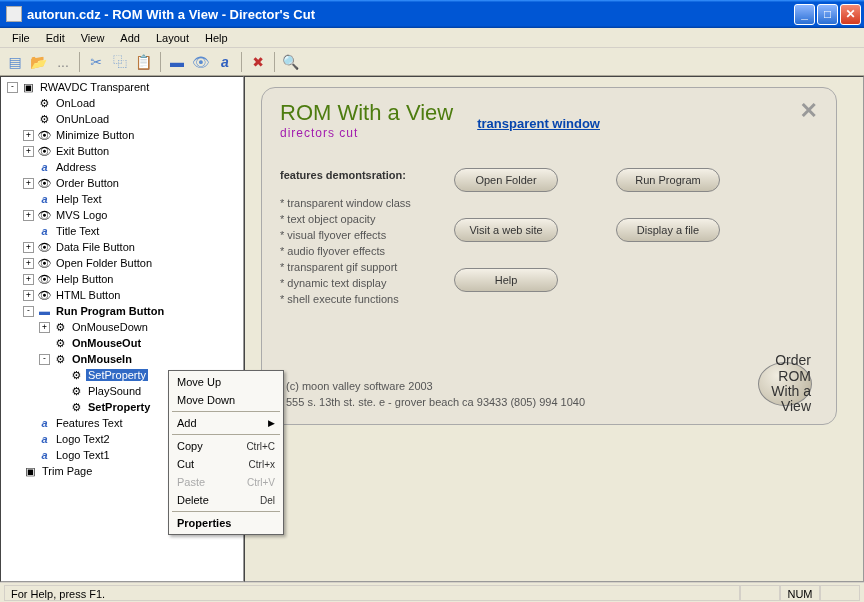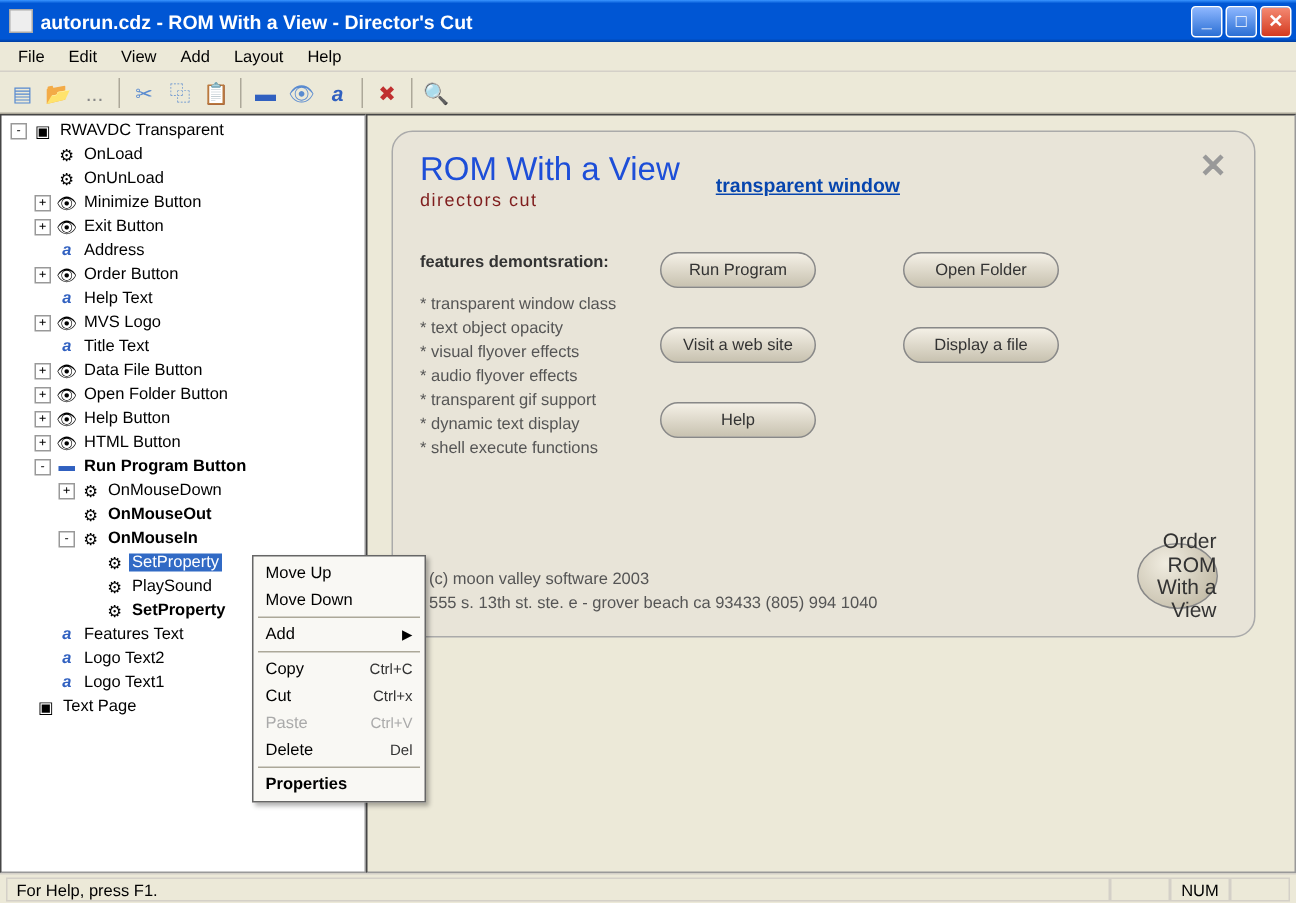--- a/index.html
+++ b/index.html
@@ -34,25 +34,25 @@
 .tree-row .label { padding: 0 2px; }
 .tgl { width: 11px; height: 11px; border: 1px solid #999; display: inline-flex; align-items: center; justify-content: center; font-size: 8px; line-height: 1; margin-right: 3px; background: white; font-family: monospace; }
 .spc { display: inline-block; }
 .icn { width: 15px; height: 14px; display: inline-flex; align-items: center; justify-content: center; margin-right: 2px; font-size: 11px; }
 .bold { font-weight: bold; }
 
 
 .pv-win { position: absolute; left: 16px; top: 10px; width: 576px; height: 338px; background: #e8e4d8; border-radius: 14px; border: 1px solid #aaa; padding: 12px 18px; }
 .pv-top { display: flex; align-items: flex-start; gap: 24px; }
 .pv-title-block { flex: 0 0 auto; }
-.pv-title { font-size: 22px; color: #1d4ed8; font-weight: normal; }
-.pv-sub { font-size: 12px; color: #7f1d1d; letter-spacing: 1px; }
+.pv-title { font-size: 22px; color: #4d7c0f; font-weight: normal; }
+.pv-sub { font-size: 12px; color: #a21caf; letter-spacing: 1px; }
 .pv-link { color: #0645ae; text-decoration: underline; font-weight: bold; font-size: 13px; margin-top: 16px; }
 .pv-close { position: absolute; right: 18px; top: 10px; font-size: 22px; color: #999; font-weight: bold; }
-.pv-body { display: flex; margin-top: 28px; }
+.pv-body { display: flex; margin-top: 28px; gap: 14px; }
 .pv-left { flex: 0 0 160px; font-size: 11px; color: #555; }
 .pv-left .ft { margin-bottom: 12px; color: #333; font-weight: bold; font-size: 11px;}
 .pv-left div { line-height: 1.45; }
 .pv-btns { display: flex; flex-wrap: wrap; gap: 26px 58px; align-content: flex-start; }
 .pv-btn { width: 104px; height: 24px; background: linear-gradient(to bottom, #f4f0e6, #c8c2b0); border: 1px solid #888; border-radius: 12px; display: flex; align-items: center; justify-content: center; font-size: 11px; color: #333; }
 .pv-footer { position: absolute; bottom: 14px; left: 24px; font-size: 10px; color: #555; line-height: 1.4; }
 .pv-order { position: absolute; bottom: 18px; right: 24px; width: 54px; height: 44px; border-radius: 50%; background: radial-gradient(circle at 35% 30%, #f0ece0, #b8b09a); border: 1px solid #888; display: flex; align-items: center; justify-content: center; text-align: right; font-size: 14px; color: #333; line-height: 1.1; }
 
 
 .ctx { position: absolute; left: 168px; top: 370px; width: 116px; background: #f9f8f4; border: 1px solid #666; box-shadow: 2px 2px 3px rgba(0,0,0,.3); padding: 2px; }
@@ -241,21 +241,21 @@
           <span class="label">Logo Text2</span>
         </div>
       <div class="tree-row">
           <span class="spc" style="width:34px"></span>
           <span class="icn" style="color:#3060c0;font-style:italic;font-weight:bold">a</span>
           <span class="label">Logo Text1</span>
         </div>
       <div class="tree-row">
           <span class="spc" style="width:20px"></span>
           <span class="icn">▣</span>
-          <span class="label">Text Page</span>
+          <span class="label">Trim Page</span>
         </div>
     </div>
   </div>
 
   <div class="preview-panel">
     <div class="pv-win">
       <div class="pv-close">✕</div>
       <div class="pv-top">
         <div class="pv-title-block">
           <div class="pv-title">ROM With a View</div>
@@ -268,22 +268,22 @@
           <div class="ft">features demontsration:</div>
           <div>* transparent window class</div>
           <div>* text object opacity</div>
           <div>* visual flyover effects</div>
           <div>* audio flyover effects</div>
           <div>* transparent gif support</div>
           <div>* dynamic text display</div>
           <div>* shell execute functions</div>
         </div>
         <div class="pv-btns">
+          <div class="pv-btn">Open Folder</div>
           <div class="pv-btn">Run Program</div>
-          <div class="pv-btn">Open Folder</div>
           <div class="pv-btn">Visit a web site</div>
           <div class="pv-btn">Display a  file</div>
           <div class="pv-btn">Help</div>
         </div>
       </div>
       <div class="pv-footer">
         <div>(c) moon valley software 2003</div>
         <div>555 s. 13th st. ste. e - grover beach ca 93433 (805) 994 1040</div>
       </div>
       <div class="pv-order">Order ROM With a View</div>

